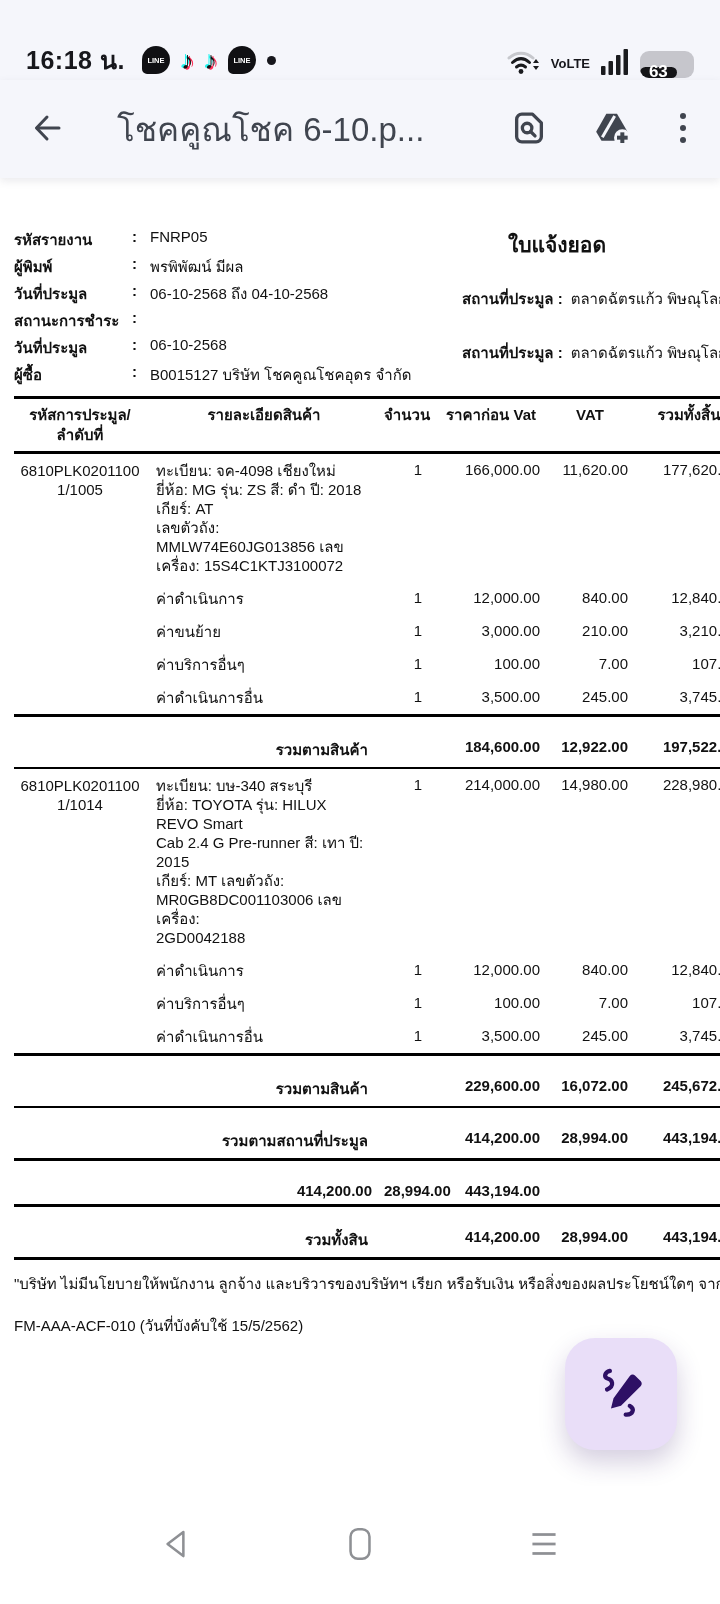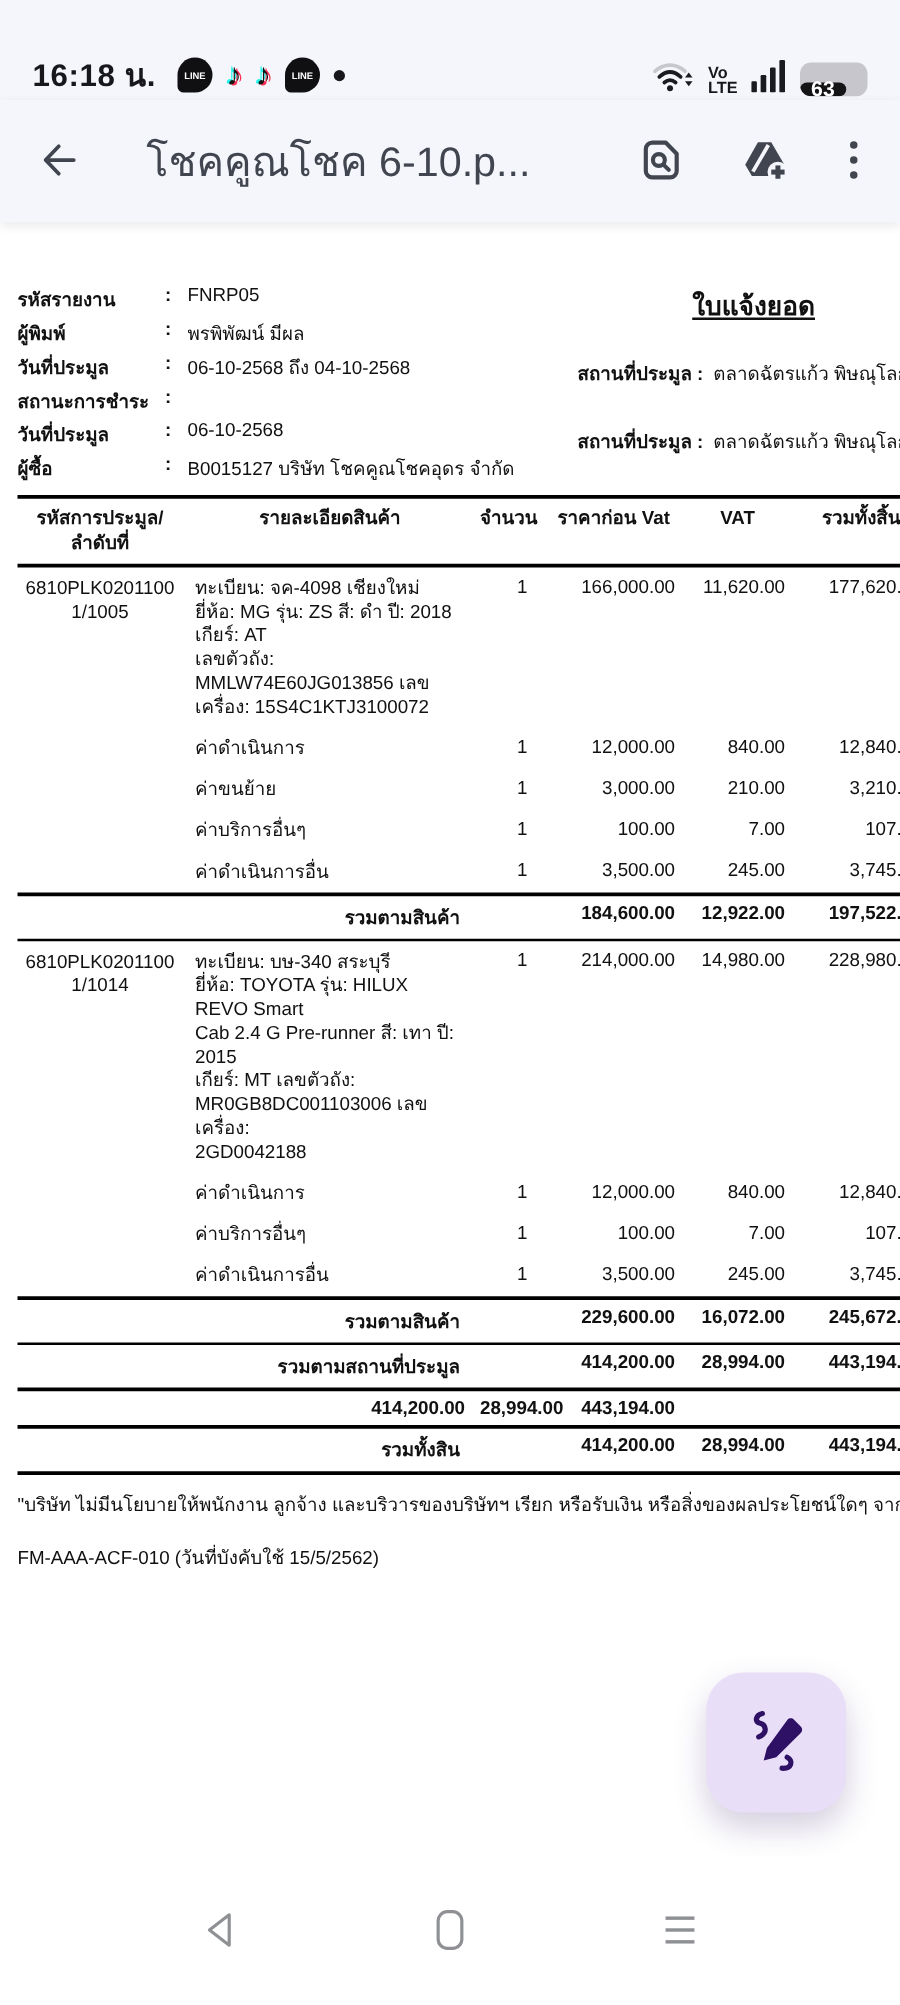--- a/index.html
+++ b/index.html
@@ -7,58 +7,58 @@
   .screen{position:relative;width:720px;height:1604px;overflow:hidden;background:#ffffff;}
 
   
   .status-bar{height:80px;background:#f5f6fb;display:flex;align-items:flex-end;justify-content:space-between;padding:0 26px;box-sizing:border-box;}
   .sb-left{display:flex;align-items:center;gap:11px;}
   .sb-time{font-size:25px;font-weight:700;color:#17171c;letter-spacing:.5px;margin-right:6px;}
   .notif-line{width:28px;height:28px;border-radius:50% 50% 50% 18%;background:#101013;color:#fff;font-size:7.5px;font-weight:700;display:flex;align-items:center;justify-content:center;}
   .notif-tiktok{font-size:25px;line-height:25px;color:#141414;text-shadow:-2px -1px 0 #25f4ee,2px 1px 0 #fe2c55;}
   .notif-dot{width:9px;height:9px;border-radius:50%;background:#17171c;}
   .sb-right{display:flex;align-items:center;gap:11px;}
-  .volte{display:flex;flex-direction:column;align-items:flex-start;font-size:13px;font-weight:700;line-height:12px;color:#17171c;}
+  .volte{display:flex;flex-direction:row;align-items:flex-start;font-size:13px;font-weight:700;line-height:12px;color:#17171c;}
   .battery{position:relative;width:54px;height:27px;border-radius:9px;background:#c6c6cc;overflow:hidden;}
   .battery-fill{position:absolute;left:0;top:16px;bottom:0;width:68%;background:#141417;border-radius:9px;display:flex;align-items:center;justify-content:center;color:#fff;font-size:17px;font-weight:700;}
 
   
   .app-bar{height:98px;background:#f5f6fb;display:flex;align-items:center;padding:0 26px;box-sizing:border-box;gap:43px;box-shadow:0 3px 8px rgba(80,80,110,.12);position:relative;z-index:3;}
   .icon-btn{background:none;border:none;padding:4px;cursor:pointer;display:flex;align-items:center;justify-content:center;}
   .app-title{flex:1;font-size:33px;color:#40454f;white-space:nowrap;overflow:hidden;margin-left:6px;}
   .app-actions{display:flex;align-items:center;gap:36px;}
 
   
   .doc{position:relative;background:#fff;}
   .page{width:730px;padding:50px 0 0 14px;box-sizing:border-box;color:#111;}
   .info-section{position:relative;height:158px;}
   .info-row{display:flex;height:27px;font-size:15px;align-items:flex-start;}
   .info-label{width:118px;font-weight:700;}
   .info-colon{width:18px;font-weight:700;}
-  .doc-title{position:absolute;left:428px;top:0;width:210px;text-align:right;font-size:21px;font-weight:700;text-decoration:underline;}
+  .doc-title{position:absolute;left:438px;top:0;width:210px;text-align:center;font-size:21px;font-weight:700;}
   .info-right-row{position:absolute;left:448px;white-space:nowrap;font-size:15px;}
   .info-right-row .info-label{font-weight:700;width:auto;margin-right:8px;}
   .ir0{top:59px;}
   .ir1{top:113px;}
 
   
   .invoice-table{margin-top:10px;width:730px;}
   .tr{display:grid;grid-template-columns:132px 232px 58px 110px 88px 110px;}
   .td{font-size:15px;padding:4px 6px;box-sizing:border-box;}
   .c0{text-align:center;}
   .c1{text-align:left;padding-left:10px;}
   .c2{text-align:right;padding-right:14px;}
   .c3,.c4,.c5{text-align:right;}
   .th{text-align:center !important;font-weight:700;line-height:20px;padding-top:6px;padding-bottom:6px;}
   .thead{border-top:3px solid #000;border-bottom:3px solid #000;}
   .desc{line-height:19px;}
   .code{line-height:19px;}
   .item .td{padding-top:7px;padding-bottom:7px;}
   .total-row{font-weight:700;}
-  .total-row .td{padding-top:5px;padding-bottom:5px;text-align:right;}
+  .total-row .td{padding-top:21px;padding-bottom:5px;text-align:right;}
   .lblspan{grid-column:1/3;text-align:right;padding-right:10px;}
   .subtotal{border-top:3px solid #000;border-bottom:2px solid #000;}
   .summary{border-bottom:3px solid #000;}
   .footnote{margin-top:12px;font-size:15px;white-space:nowrap;}
   .form-code{margin-top:18px;font-size:15px;}
 
   
   .fab{position:absolute;left:565px;top:1338px;width:112px;height:112px;border-radius:30px;background:#e9def8;border:none;cursor:pointer;display:flex;align-items:center;justify-content:center;box-shadow:0 12px 26px rgba(60,30,110,.22);}
 
   

